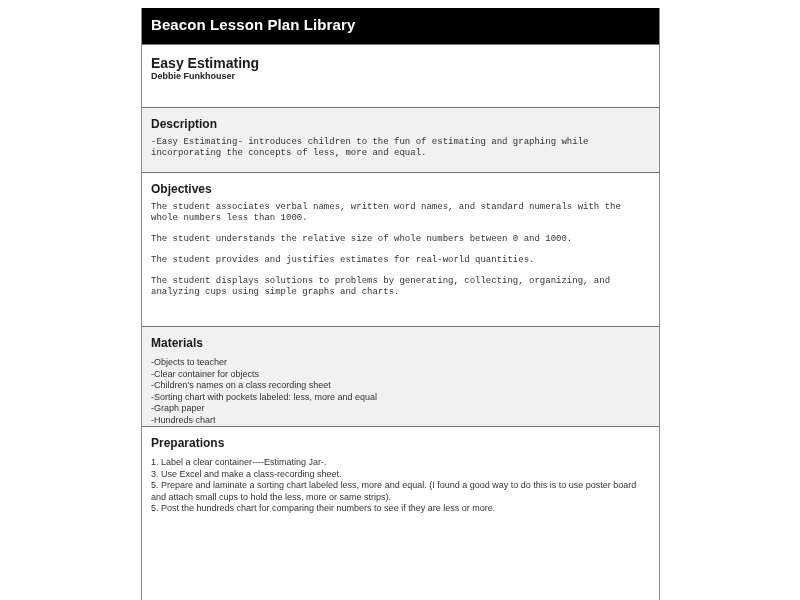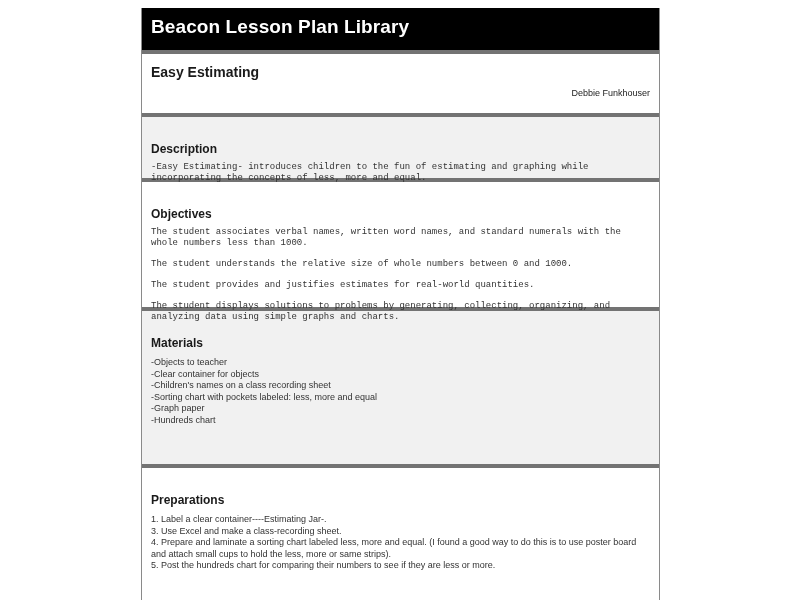--- a/index.html
+++ b/index.html
@@ -17,64 +17,62 @@
     left: 141px;
     top: 8px;
     width: 519px;
     border-left: 1px solid #8a8a8a;
     border-right: 1px solid #8a8a8a;
     box-sizing: border-box;
   }
   .banner {
     background: #000;
     color: #fff;
-    height: 42px;
+    height: 36px;
     box-sizing: border-box;
     padding: 8px 9px 0 9px;
     font-weight: bold;
-    font-size: 19px;
+    font-size: 15px;
     letter-spacing: 0.1px;
   }
   .section {
-    border-top: 4px solid #737373;
+    border-top: 1px solid #737373;
     padding: 8px 9px 8px 9px;
     box-sizing: border-box;
   }
   .section.white { background: #ffffff; }
   .section.gray { background: #f1f1f1; }
   .title-sec { height: 63px; padding-top: 10px; }
   .title-sec h1 {
     margin: 0;
     font-size: 14px;
     font-weight: bold;
     color: #1a1a1a;
   }
   .title-sec .author {
-    margin-top: 8px;
     font-size: 9px;
-    font-weight: normal;
+    font-weight: bold;
     color: #222;
-    text-align: right;
   }
   .section h2 {
-    margin: 16px 0 6px 0;
+    margin: 0 0 6px 0;
     font-size: 12px;
     font-weight: bold;
     color: #1a1a1a;
   }
   .section p {
     margin: 0 0 10px 0;
     font-size: 9px;
     line-height: 11px;
     color: #333;
     font-family: Liberation Mono, monospace;
   }
   .desc { height: 65px; padding-top: 9px; }
-  .obj { height: 129px; padding-top: 9px; }
-  .mat { height: 157px; padding-top: 9px; }
+  .obj { height: 154px; padding-top: 9px; }
+  .mat { height: 100px; padding-top: 9px; }
   .prep { padding-top: 9px; height: 200px; }
   .list-line {
     font-size: 9px;
     line-height: 11.6px;
     color: #333;
   }
   .mat h2 { margin-bottom: 7px; }
   .prep h2 { margin-bottom: 7px; }
 </style>
 </head>
@@ -94,34 +92,34 @@
   <div class="section gray desc">
     <h2>Description</h2>
     <p>-Easy Estimating- introduces children to the fun of estimating and graphing while incorporating the concepts of less, more and equal.</p>
   </div>
 
   <div class="section white obj">
     <h2>Objectives</h2>
     <p>The student associates verbal names, written word names, and standard numerals with the whole numbers less than 1000.</p>
     <p>The student understands the relative size of whole numbers between 0 and 1000.</p>
     <p>The student provides and justifies estimates for real-world quantities.</p>
-    <p>The student displays solutions to problems by generating, collecting, organizing, and analyzing data using simple graphs and charts.</p>
+    <p>The student displays solutions to problems by generating, collecting, organizing, and analyzing cups using simple graphs and charts.</p>
   </div>
 
   <div class="section gray mat">
     <h2>Materials</h2>
     <div class="list-line">-Objects to teacher</div>
     <div class="list-line">-Clear container for objects</div>
     <div class="list-line">-Children's names on a class recording sheet</div>
     <div class="list-line">-Sorting chart with pockets labeled: less, more and equal</div>
     <div class="list-line">-Graph paper</div>
     <div class="list-line">-Hundreds chart</div>
   </div>
 
   <div class="section white prep">
     <h2>Preparations</h2>
     <div class="list-line">1. Label a clear container----Estimating Jar-.</div>
     <div class="list-line">3. Use Excel and make a class-recording sheet.</div>
-    <div class="list-line">4. Prepare and laminate a sorting chart labeled less, more and equal. (I found a good way to do this is to use poster board and attach small cups to hold the less, more or same strips).</div>
+    <div class="list-line">5. Prepare and laminate a sorting chart labeled less, more and equal. (I found a good way to do this is to use poster board and attach small cups to hold the less, more or same strips).</div>
     <div class="list-line">5. Post the hundreds chart for comparing their numbers to see if they are less or more.</div>
   </div>
 
 </div>
 
 </body></html>

